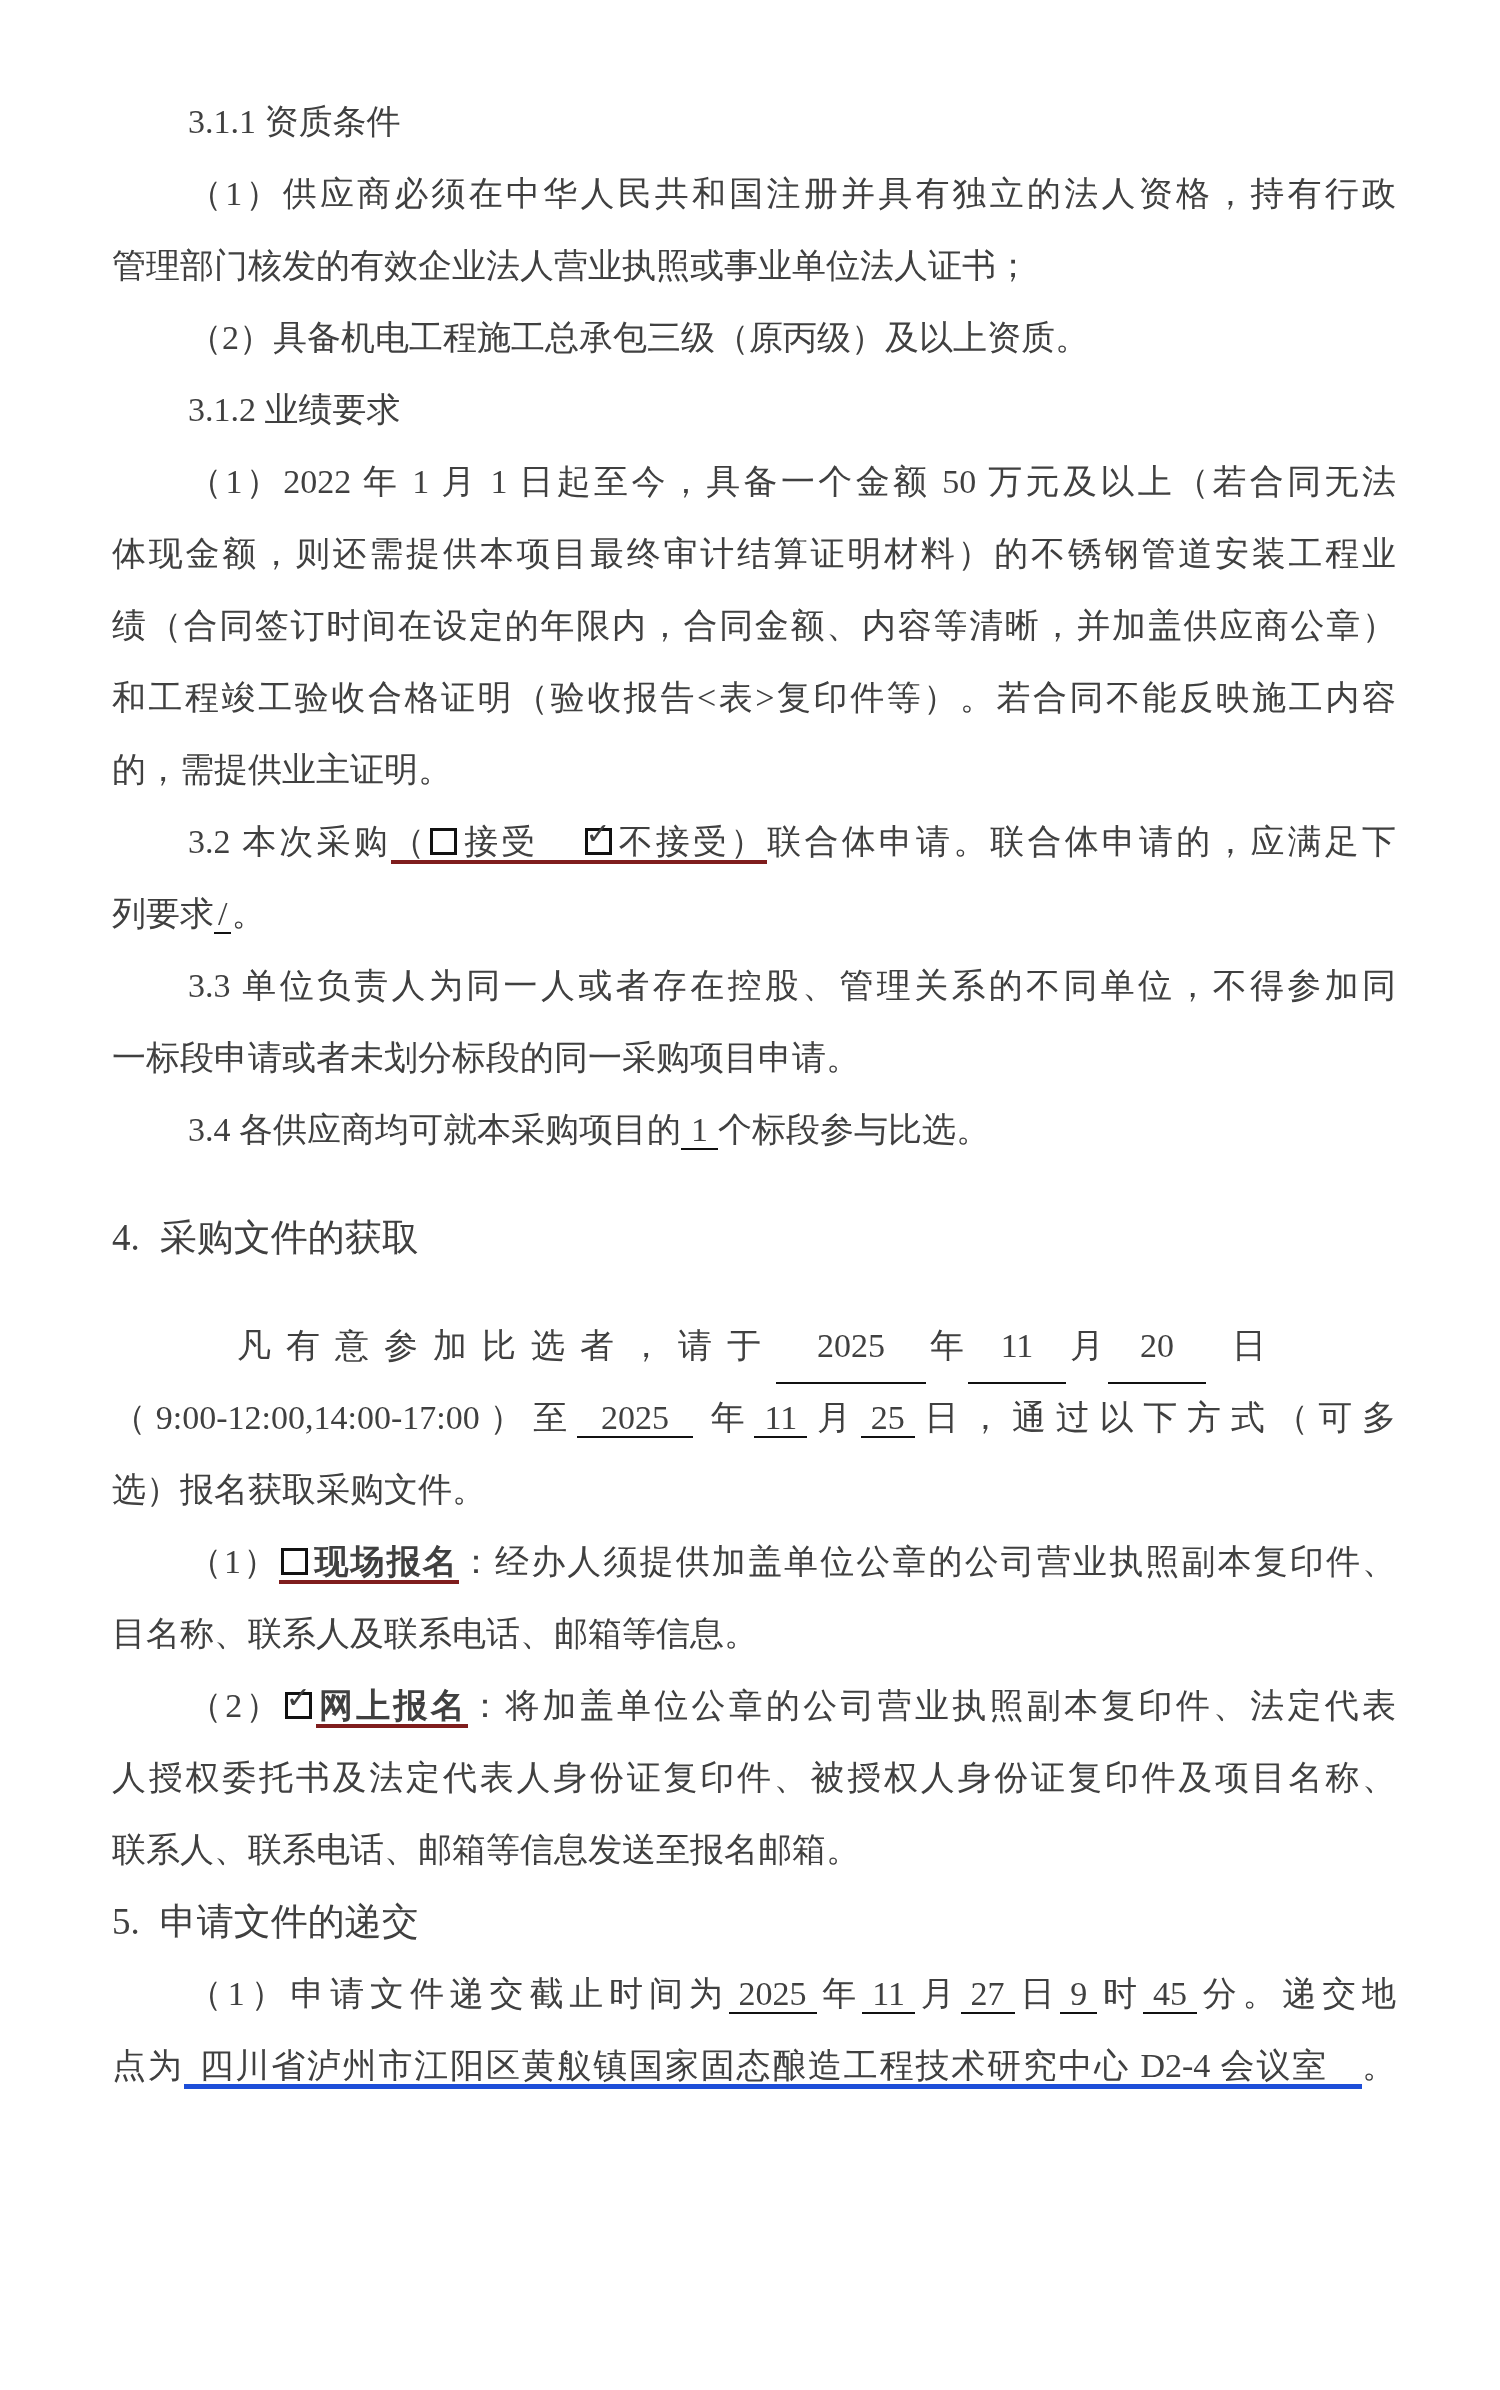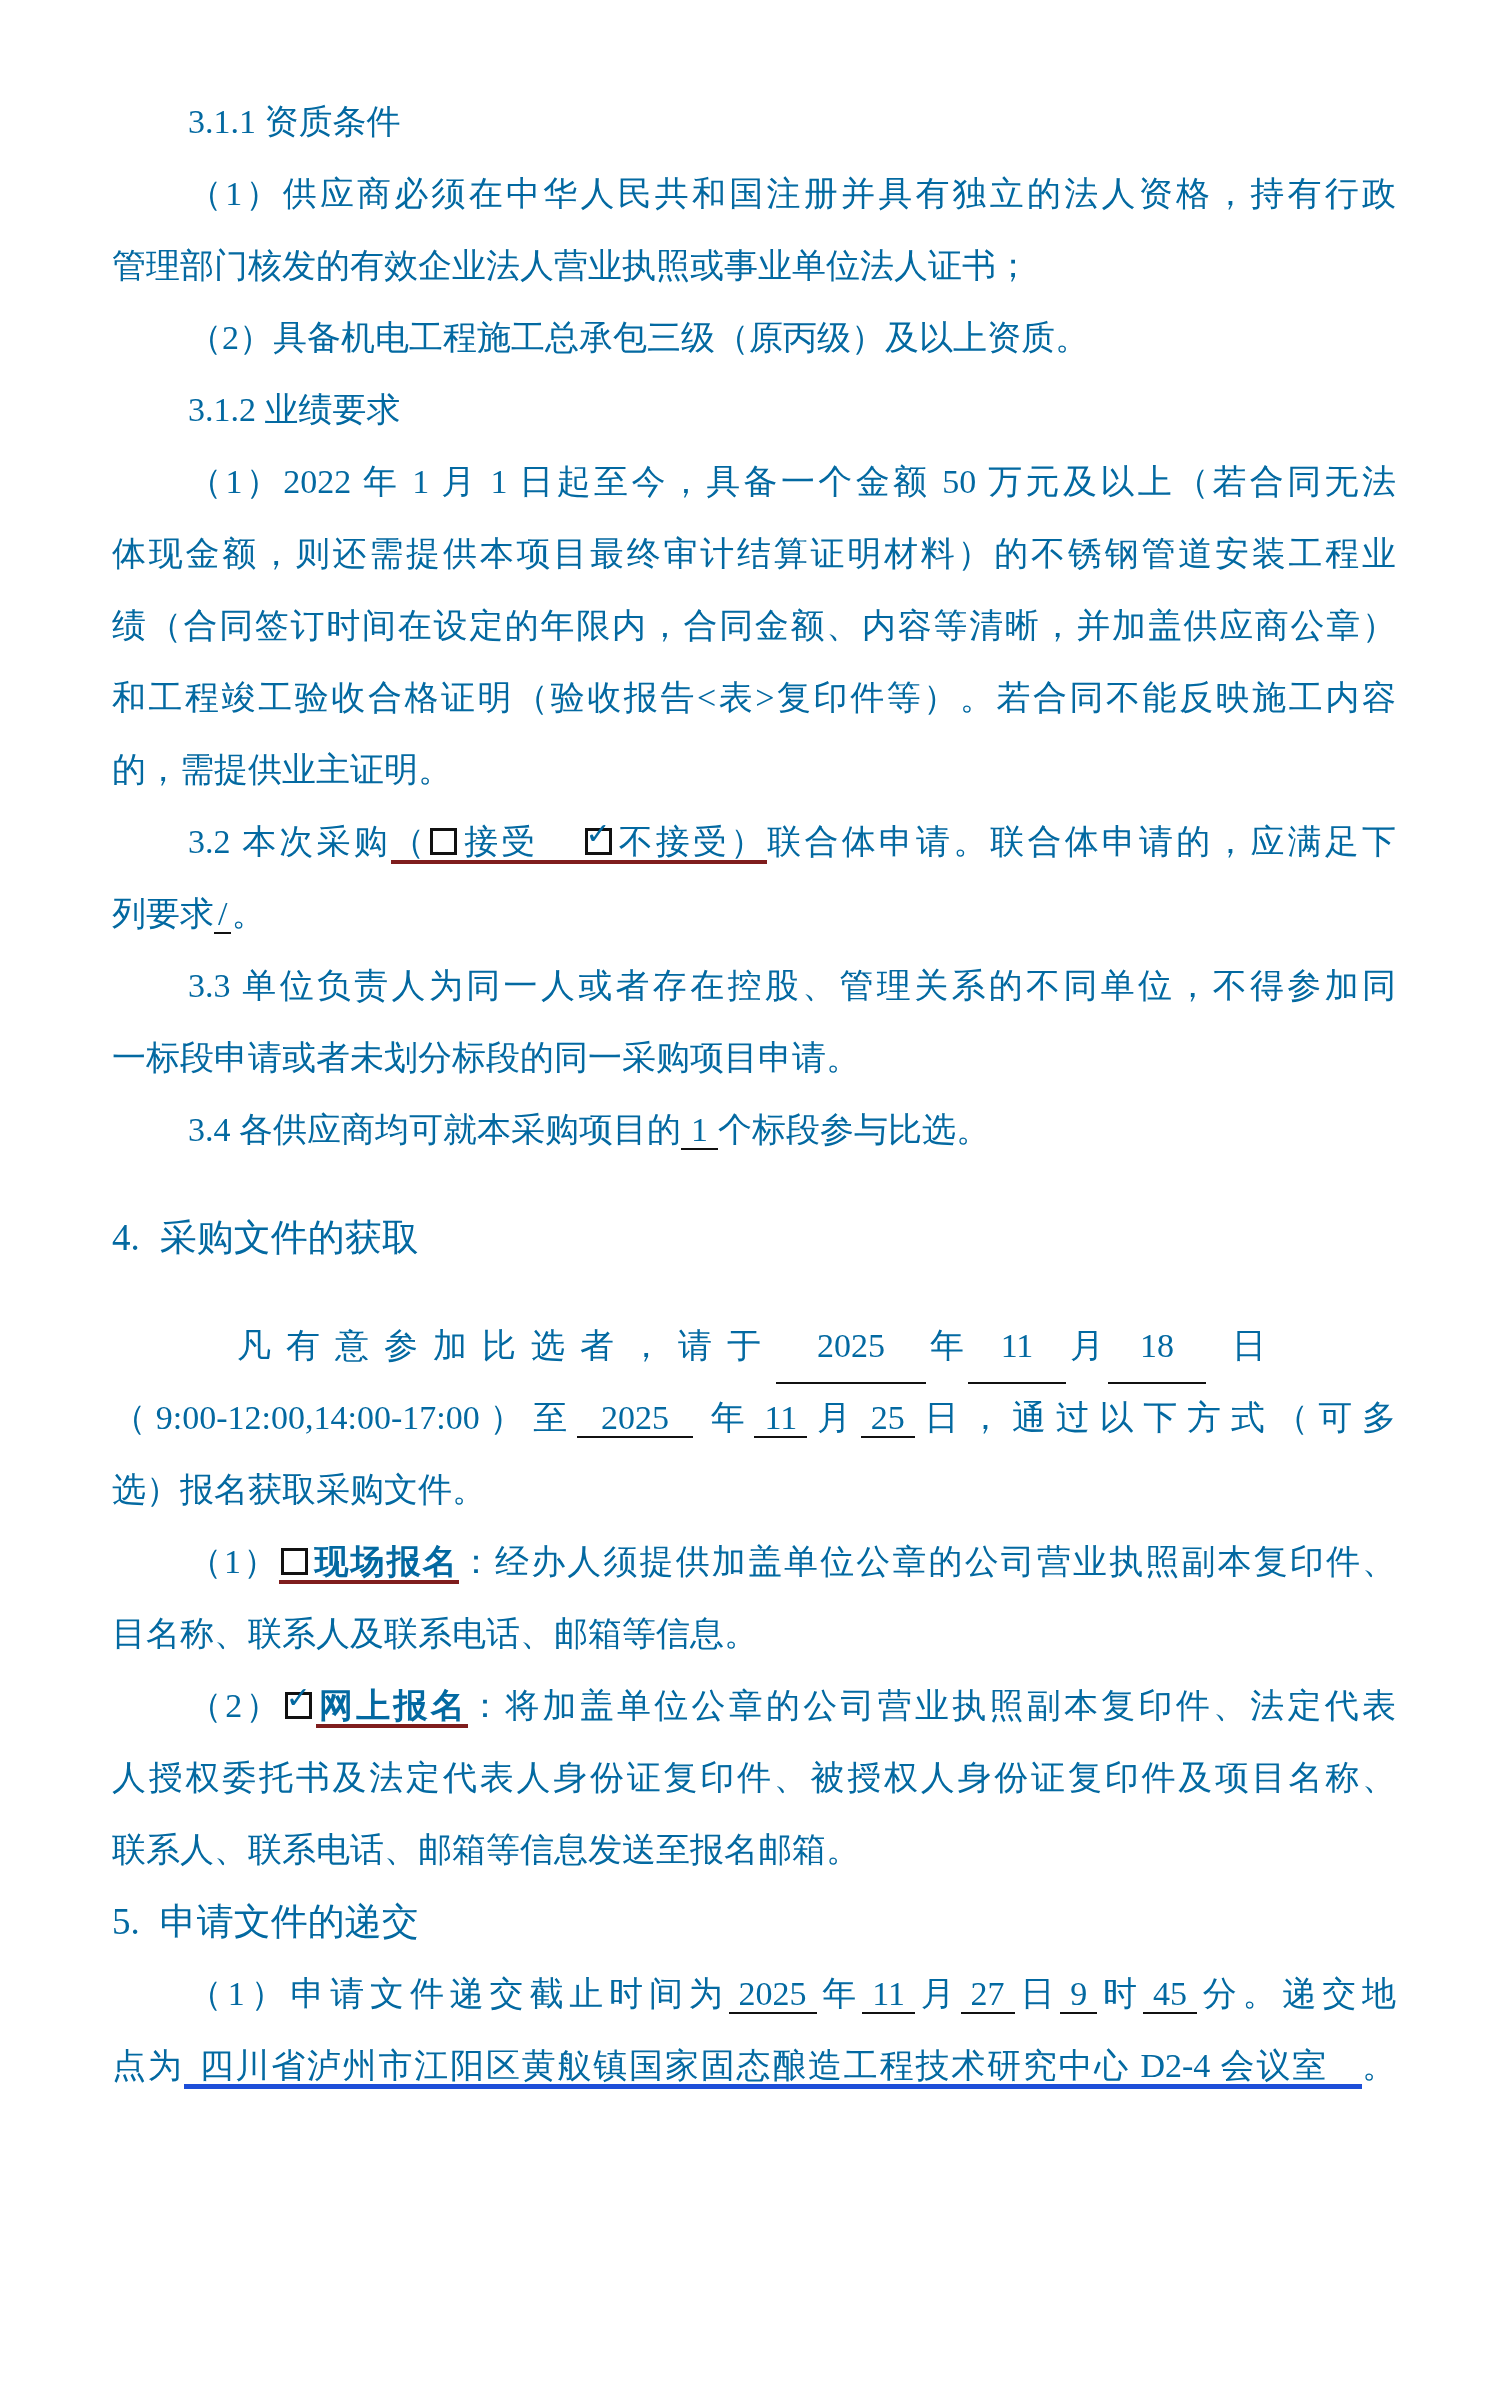--- a/index.html
+++ b/index.html
@@ -1,21 +1,21 @@
 <!DOCTYPE html>
 <html><head>
 <meta charset="utf-8">
 <style>
   * { box-sizing: border-box; }
   html, body { margin: 0; padding: 0; background: #ffffff; }
   .page {
     width: 1500px; height: 2390px; background: #ffffff;
     padding: 86px 104px 0 112px; overflow: hidden;
     font-family: "Liberation Serif", "DejaVu Serif", serif;
-    color: #0369a1;
+    color: #404040;
   }
   .ln { margin: 0; font-size: 34px; line-height: 72px; height: 72px; white-space: nowrap; }
   .j { text-align: justify; text-align-last: justify; }
   .ind { text-indent: 76px; }
   .h { font-size: 37px; font-weight: normal; }
   .hgap { margin-top: 36px; margin-bottom: 36px; }
   .htit { margin-left: 20px; }
   .bold { font-weight: bold; }
   .ul { border-bottom: 4px solid #7f1d1d; }
   .uv { border-bottom: 2px solid #111; padding: 0 10px; }
@@ -55,21 +55,21 @@
   <p class="ln ind j"><span>3.2 本次采购</span><span class="ul"><span>（</span><span class="cb"></span><span>接受</span><span class="gap"></span><span class="cb"><span class="mark">✓</span></span><span>不接受）</span></span><span>联合体申请。联合体申请的，应满足下</span></p>
   <p class="ln"><span>列要求</span><span class="uvs">/</span><span>。</span></p>
 
   <p class="ln ind j">3.3 单位负责人为同一人或者存在控股、管理关系的不同单位，不得参加同</p>
   <p class="ln">一标段申请或者未划分标段的同一采购项目申请。</p>
 
   <p class="ln ind"><span>3.4 各供应商均可就本采购项目的</span><span class="uv">1</span><span>个标段参与比选。</span></p>
 
   <p class="ln h hgap"><span>4.</span><span class="htit">采购文件的获取</span></p>
 
-  <p class="ln" style="padding-left:125px;"><span class="lead">凡有意参加比选者，请于</span><span class="blank b1">2025</span><span class="yg">年</span><span class="blank b2">11</span><span class="yg">月</span><span class="blank b3">18</span><span class="dayg">日</span></p>
+  <p class="ln" style="padding-left:125px;"><span class="lead">凡有意参加比选者，请于</span><span class="blank b1">2025</span><span class="yg">年</span><span class="blank b2">11</span><span class="yg">月</span><span class="blank b3">20</span><span class="dayg">日</span></p>
 
   <p class="ln j"><span>（9:00-12:00,14:00-17:00）至</span><span class="uvw">2025</span><span class="pvgap">年</span><span class="uv">11</span><span>月</span><span class="uv">25</span><span>日，通过以下方式（可多</span></p>
   <p class="ln">选）报名获取采购文件。</p>
 
   <p class="ln ind j"><span>（1）</span><span class="ul"><span class="cb"></span><span class="bold">现场报名</span></span><span>：</span><span>经办人须提供加盖单位公章的公司营业执照副本复印件、</span></p>
   <p class="ln">目名称、联系人及联系电话、邮箱等信息。</p>
 
   <p class="ln ind j"><span>（2）</span><span class="cb"><span class="mark">✓</span></span><span class="ul bold">网上报名</span><span>：</span><span>将加盖单位公章的公司营业执照副本复印件、法定代表</span></p>
   <p class="ln j">人授权委托书及法定代表人身份证复印件、被授权人身份证复印件及项目名称、</p>
   <p class="ln">联系人、联系电话、邮箱等信息发送至报名邮箱。</p>

